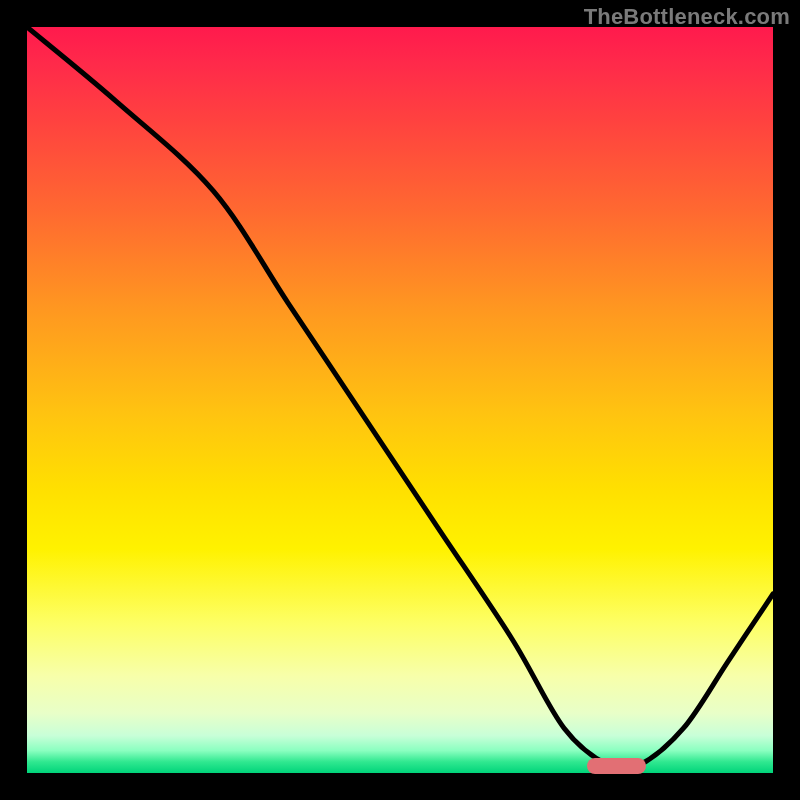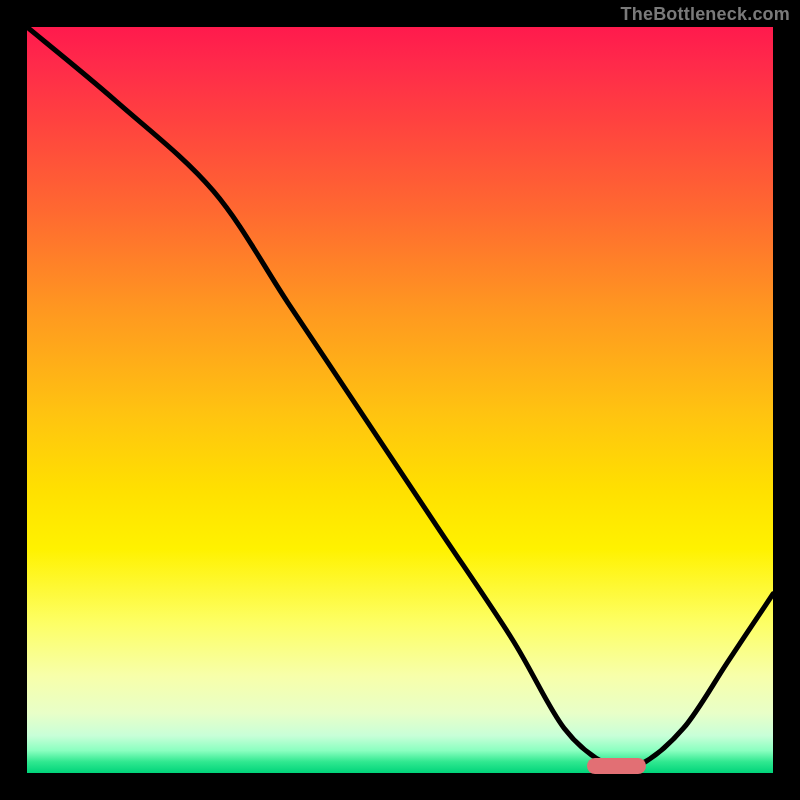--- a/index.html
+++ b/index.html
@@ -33,21 +33,21 @@
       #8affc0 97%,
       #30e890 98.5%,
       #00d47a 100%
     );
   }
   .watermark {
     position: absolute;
     top: 4px;
     right: 10px;
     color: #7a7a7a;
-    font-size: 18px;
+    font-size: 22px;
     font-weight: 600;
     letter-spacing: 0.2px;
     user-select: none;
   }
   svg.curve {
     position: absolute;
     left: 0;
     top: 0;
     width: 746px;
     height: 746px;

